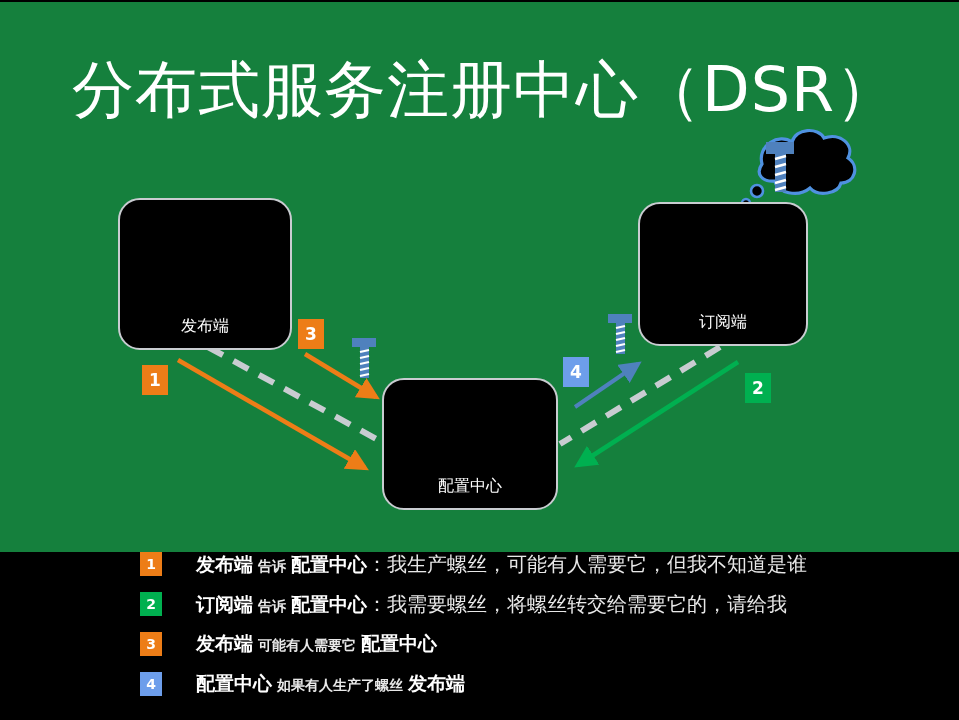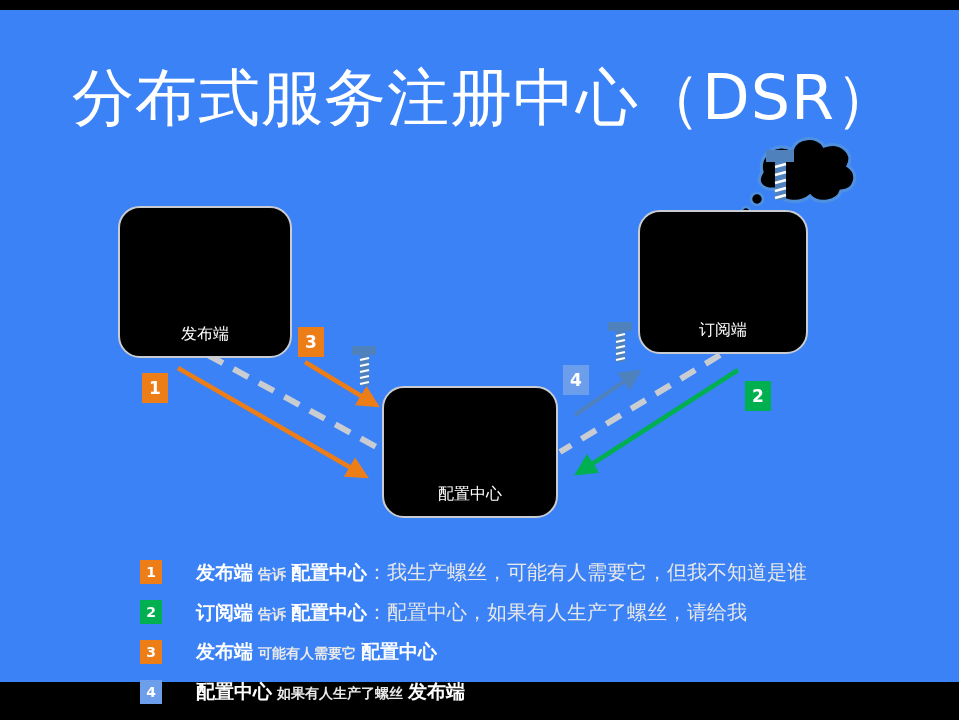--- a/index.html
+++ b/index.html
@@ -10,24 +10,24 @@
   body {
     width: 959px;
     height: 720px;
     position: relative;
     overflow: hidden;
     font-family: "DejaVu Sans", "Liberation Sans", sans-serif;
     color: #ffffff;
   }
   #slide {
     position: absolute;
-    left: 0; top: 10px;
+    left: 0; top: 2px;
     width: 959px;
-    height: 672px;
-    background: #3b82f6;
+    height: 550px;
+    background: #15803d;
   }
 
   
   #title {
     position: absolute;
     left: 72px;
     top: 54px;
     font-size: 62px;
     line-height: 1.1;
     letter-spacing: 1px;
@@ -282,21 +282,21 @@
         <span class="lg-tail">：我生产螺丝，可能有人需要它，但我不知道是谁</span>
       </div>
     </div>
 
     <div class="legend-row">
       <div class="legend-badge" style="background-color: rgb(0, 176, 80);">2</div>
       <div class="legend-text">
         <span class="lg-strong">订阅端</span>
         <span class="lg-small">告诉</span>
         <span class="lg-strong">配置中心</span>
-        <span class="lg-tail">：配置中心，如果有人生产了螺丝，请给我</span>
+        <span class="lg-tail">：我需要螺丝，将螺丝转交给需要它的，请给我</span>
       </div>
     </div>
 
     <div class="legend-row">
       <div class="legend-badge" style="background-color: rgb(237, 125, 23);">3</div>
       <div class="legend-text">
         <span class="lg-strong">发布端</span>
         <span class="lg-small">可能有人需要它</span>
         <span class="lg-strong">配置中心</span>
         <span class="lg-tail"></span>

